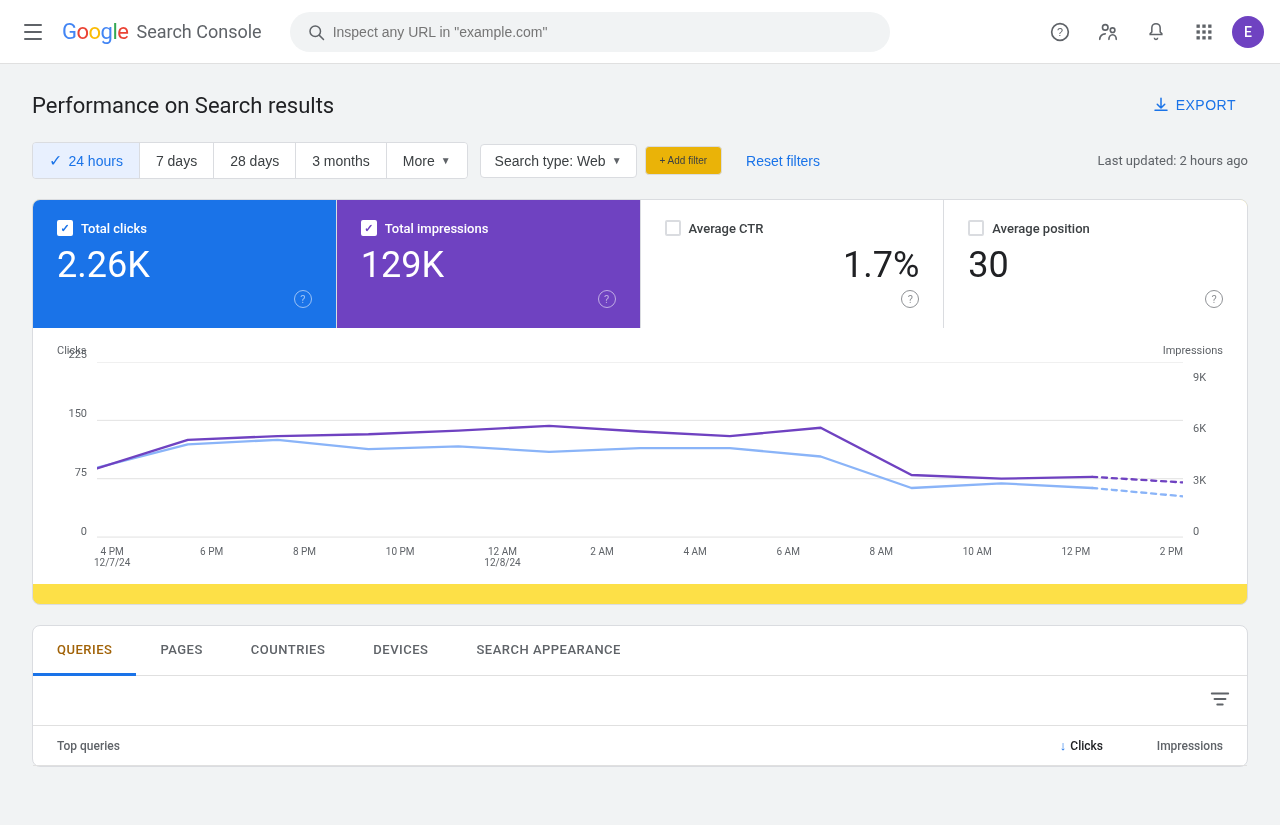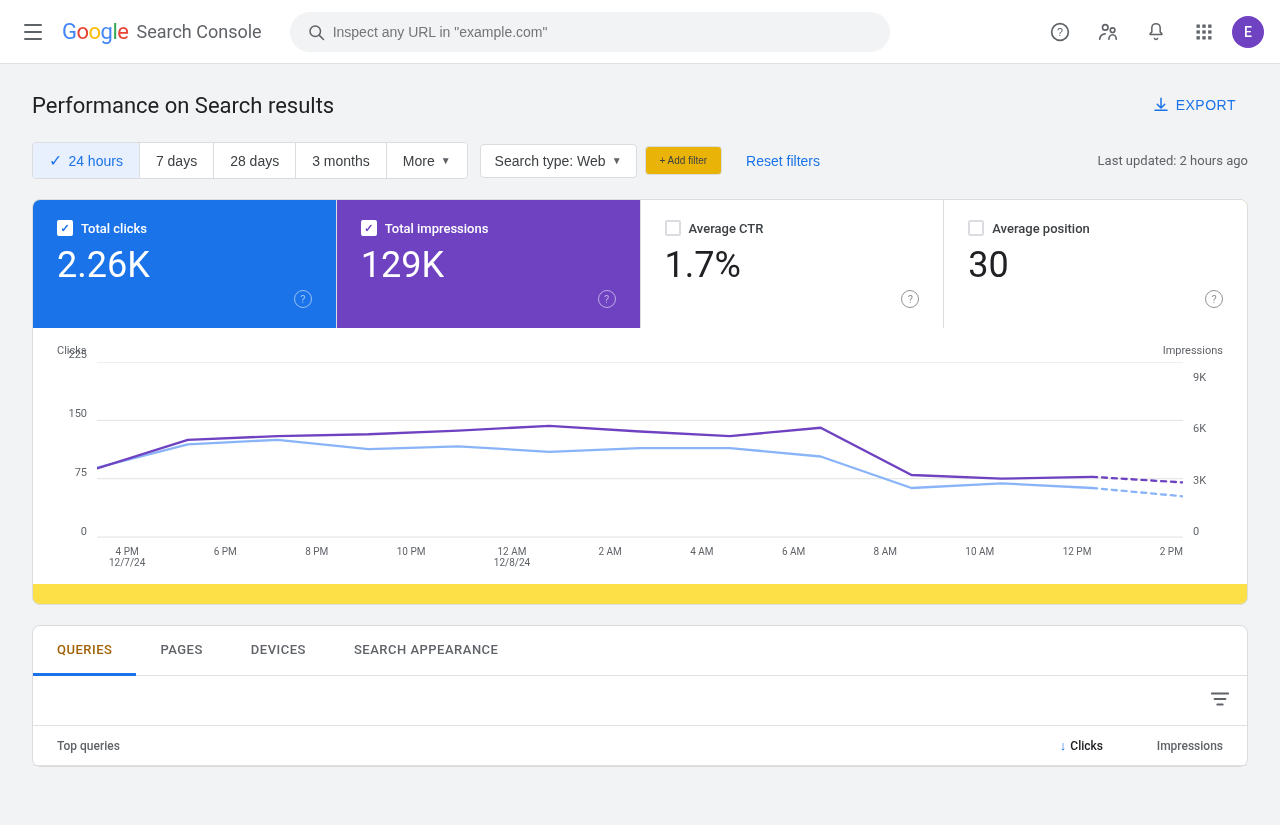--- a/index.html
+++ b/index.html
@@ -388,21 +388,21 @@
     }
     .chart-svg-wrapper {
       position: absolute;
       left: 40px;
       right: 40px;
       top: 14px;
       bottom: 30px;
     }
     .x-labels {
       position: absolute;
-      left: 52px;
+      left: 37px;
       right: 40px;
       bottom: 0;
       display: flex;
       justify-content: space-between;
     }
     .x-label {
       font-size: 10px;
       color: #5f6368;
       text-align: center;
       display: flex;
@@ -614,21 +614,21 @@
         <div class="metric-card-header">
           <div class="metric-checkbox checked-white checked-white-purple"></div>
           <span class="metric-label">Total impressions</span>
         </div>
         <div class="metric-value">129K</div>
         <div class="metric-card-footer">
           <div class="info-icon">?</div>
         </div>
       </div>
 
-      <div class="metric-card" style="cursor:pointer;">
+      <div class="metric-card" style="cursor:pointer;text-align:right;">
         <div class="metric-card-header">
           <div class="metric-checkbox" style="border-color:#dadce0;"></div>
           <span class="metric-label metric-label-inactive">Average CTR</span>
         </div>
         <div class="metric-value metric-value-inactive">1.7%</div>
         <div class="metric-card-footer">
           <div class="info-icon info-icon-inactive">?</div>
         </div>
       </div>
 
@@ -722,20 +722,21 @@
             </div>
         </div>
       </div>
     </div>
   </div>
 
   <div class="tabs-container">
     <div class="tabs-header">
       <div class="tab-item active">QUERIES</div>
       <div class="tab-item">PAGES</div>
+      <div class="tab-item">COUNTRIES</div>
       <div class="tab-item">DEVICES</div>
       <div class="tab-item">SEARCH APPEARANCE</div>
     </div>
 
     <div class="tabs-toolbar">
       <div style="cursor:pointer; color:#5f6368;">
         <svg width="22" height="22" viewBox="0 0 24 24" fill="none">
           <line x1="3" y1="6" x2="21" y2="6" stroke="#5f6368" stroke-width="2" stroke-linecap="round"></line>
           <line x1="6" y1="12" x2="18" y2="12" stroke="#5f6368" stroke-width="2" stroke-linecap="round"></line>
           <line x1="9" y1="18" x2="15" y2="18" stroke="#5f6368" stroke-width="2" stroke-linecap="round"></line>

